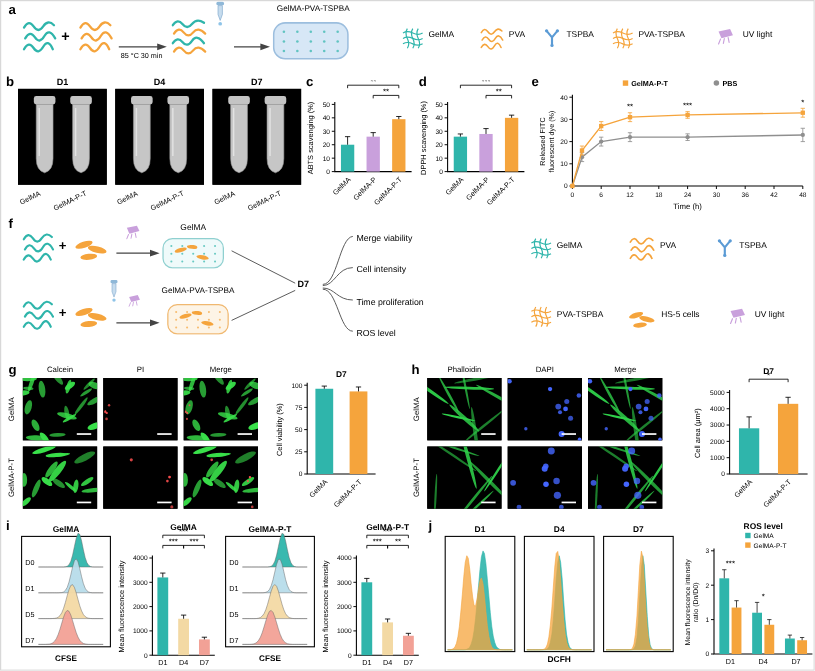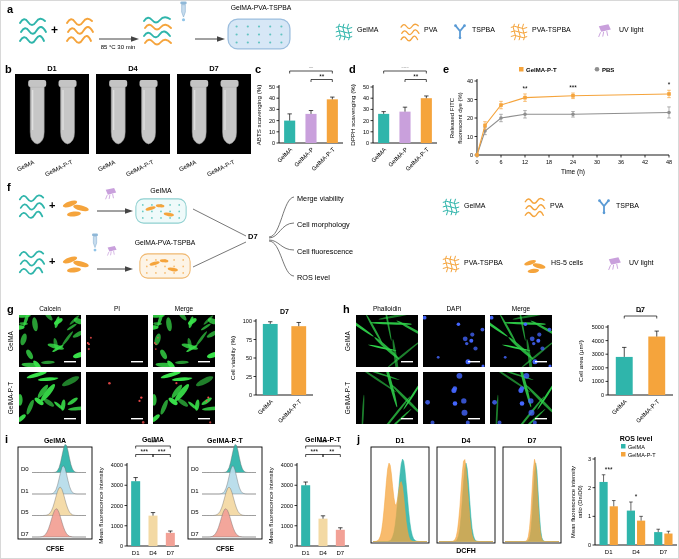--- a/index.html
+++ b/index.html
@@ -453,22 +453,22 @@
         <g fill="#f5a43c">
           <ellipse cx="18" cy="12" rx="6" ry="2" transform="rotate(-15 18 12)"></ellipse>
           <ellipse cx="39" cy="19" rx="6" ry="2" transform="rotate(10 39 19)"></ellipse>
           <ellipse cx="29" cy="9" rx="5" ry="1.8" transform="rotate(5 29 9)"></ellipse>
         </g>
       </svg>
     </div>
 
   <span class="t" style="left:247px;top:231px;font-size:7.5px;font-weight:600">D7</span>
   <span class="t" style="left:296px;top:193px;font-size:7.3px">Merge viability</span>
-  <span class="t" style="left:296px;top:219px;font-size:7.3px">Cell morphology</span>
-  <span class="t" style="left:296px;top:246px;font-size:7.3px">Cell fluorescence</span>
+  <span class="t" style="left:296px;top:219px;font-size:7.3px">Cell intensity</span>
+  <span class="t" style="left:296px;top:246px;font-size:7.3px">Time proliferation</span>
   <span class="t" style="left:296px;top:272px;font-size:7.3px">ROS level</span>
 
   <div class="icon" style="left:440px;top:196px;width:20px;height:20px">
       <svg viewBox="0 0 22 22" width="100%" height="100%">
         <g fill="none" stroke="#2fb5ab" stroke-width="1.1">
           <path d="M2 6 Q6 3.5 11 6 T20 6"></path>
           <path d="M2 11 Q6 8.5 11 11 T20 11"></path>
           <path d="M2 16 Q6 13.5 11 16 T20 16"></path>
           <path d="M6 2 Q3.5 6 6 11 T6 20"></path>
           <path d="M11 2 Q8.5 6 11 11 T11 20"></path>

